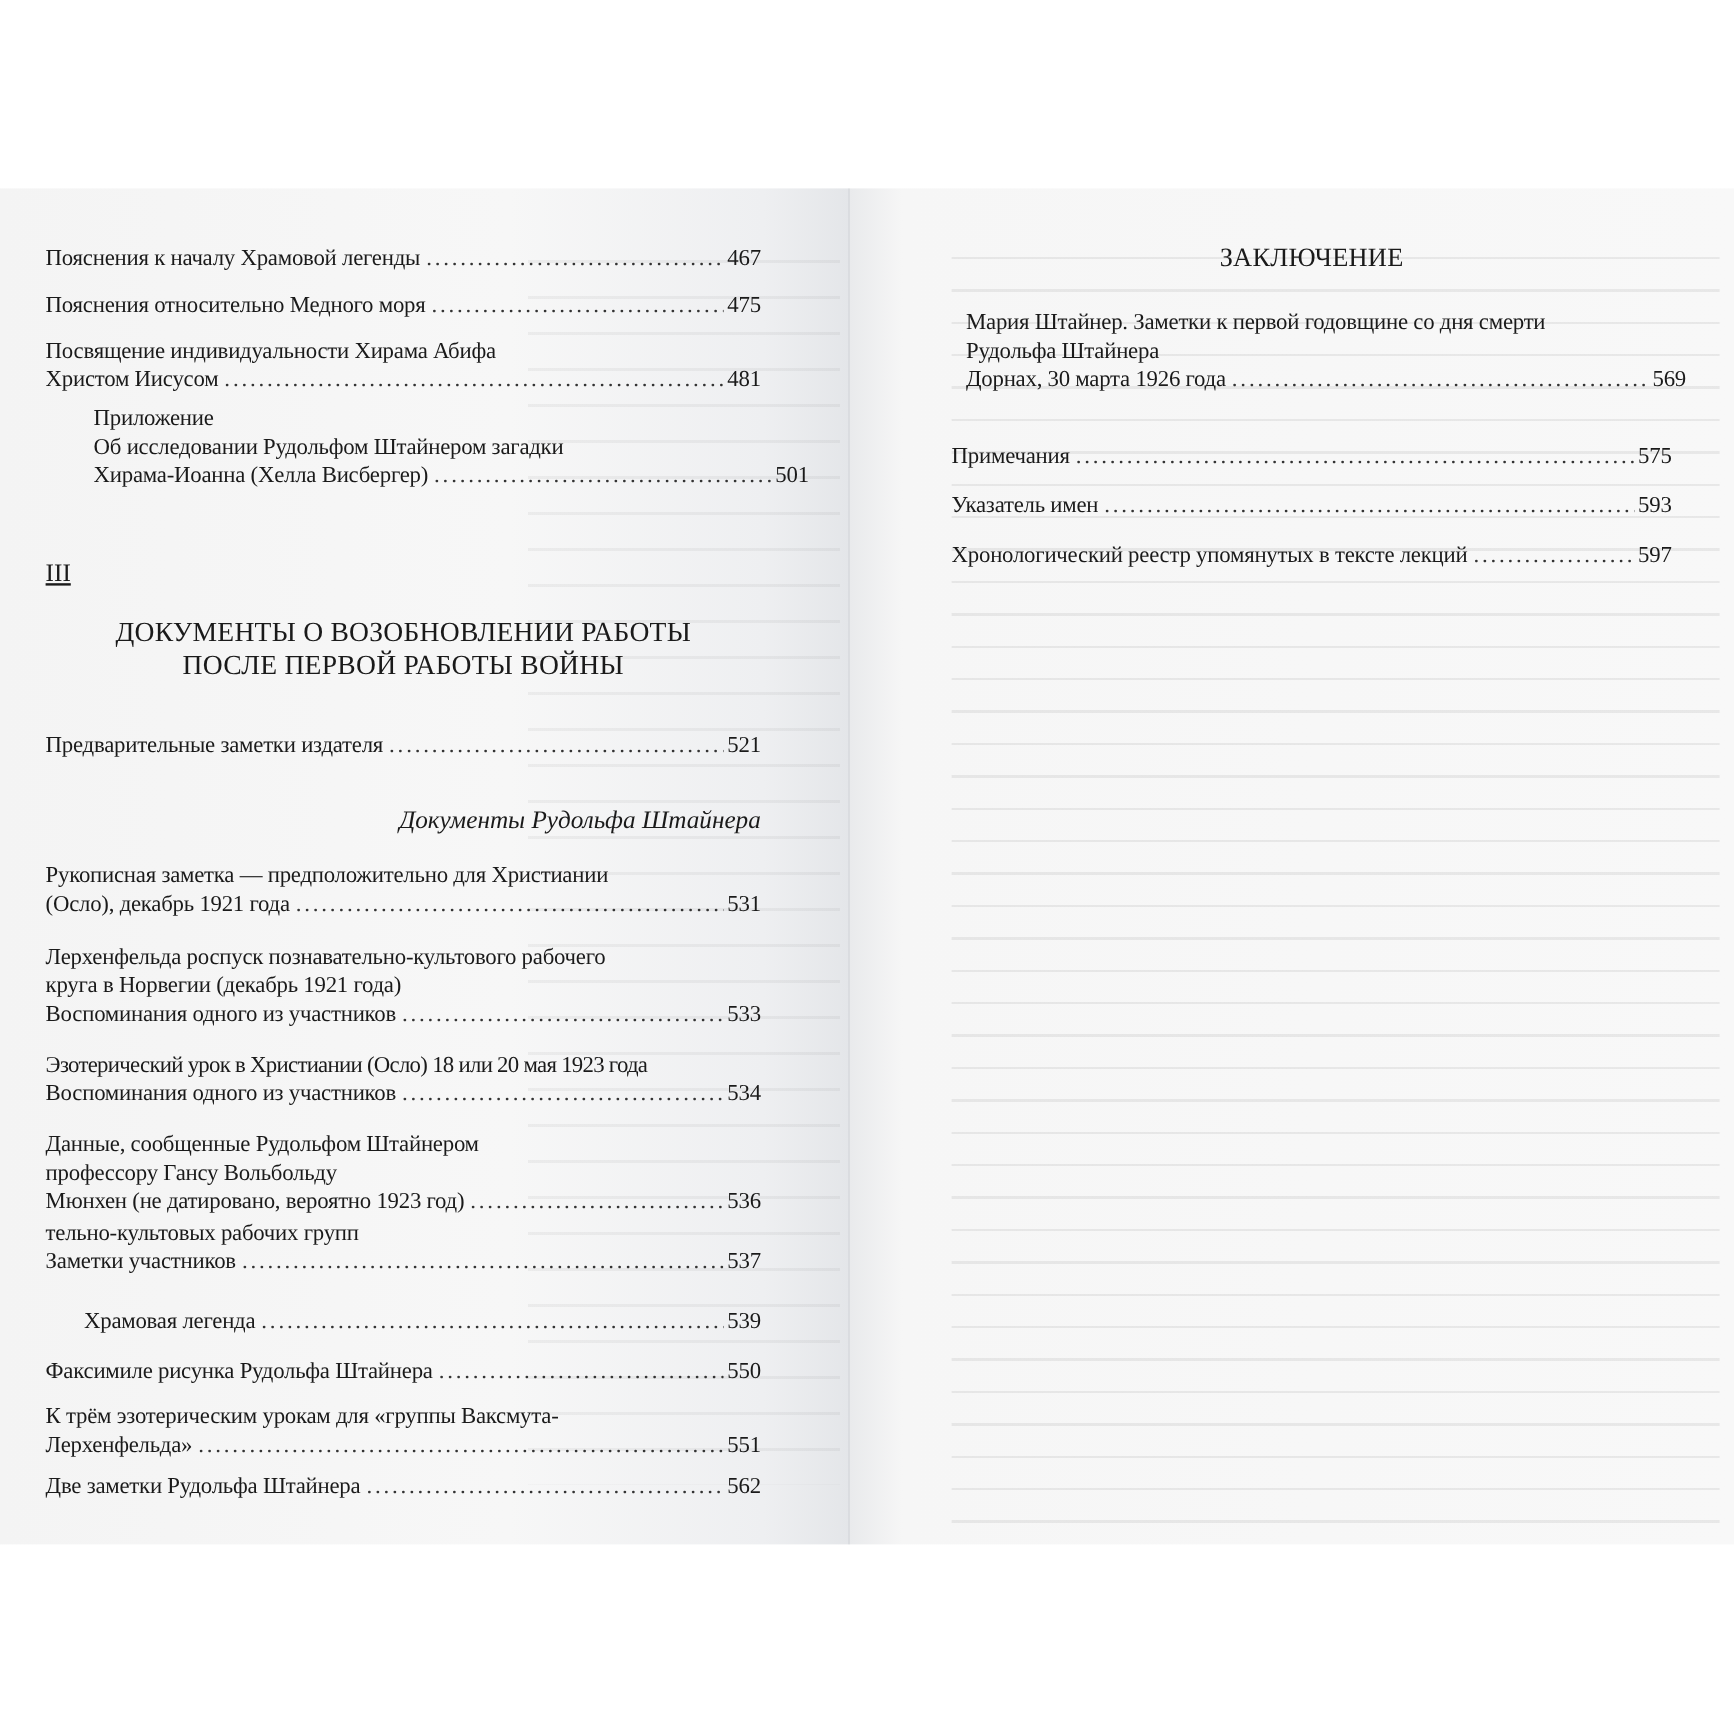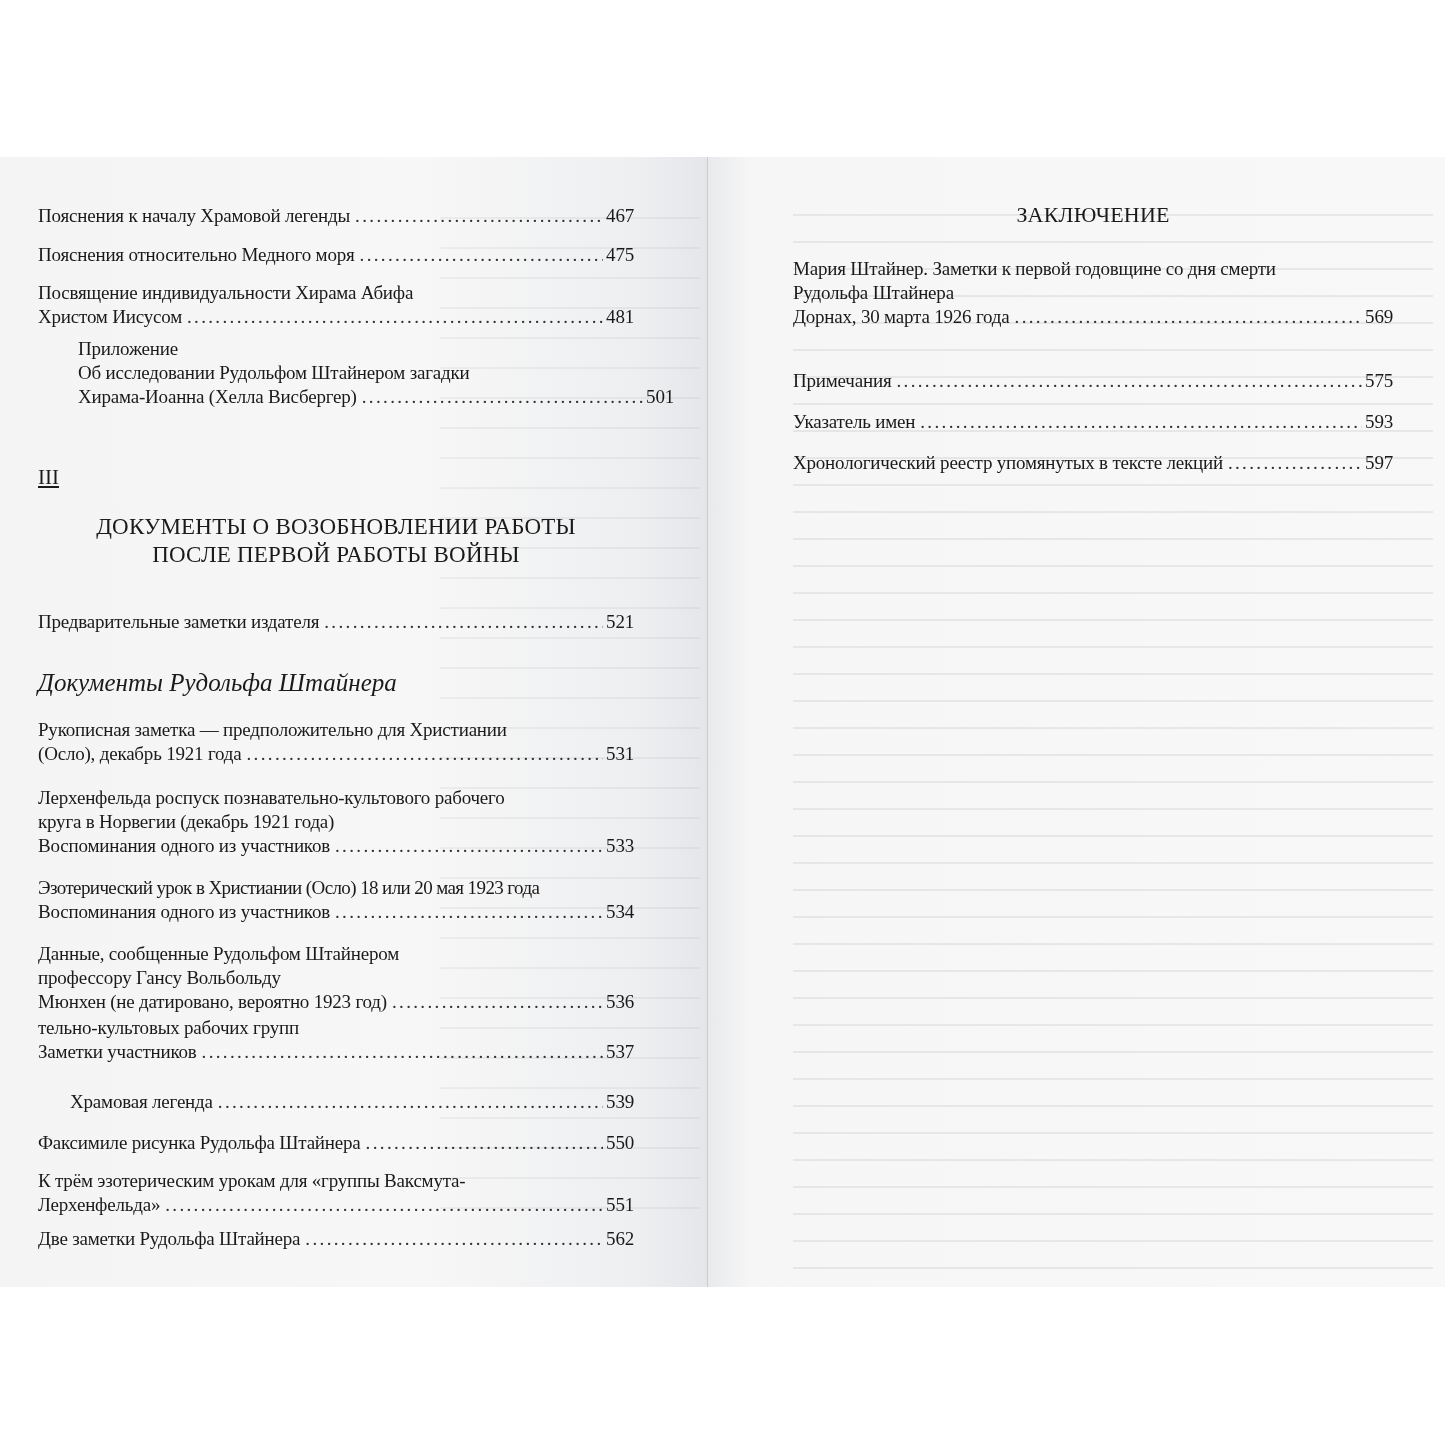--- a/index.html
+++ b/index.html
@@ -91,22 +91,22 @@
     line-height: 24px;
     text-decoration: underline;
   }
   .section-title {
     text-align: center;
     font-size: 23px;
     line-height: 28px;
     letter-spacing: 0.2px;
   }
   .sub-title {
-    text-align: left;
-    font-size: 25px;
+    text-align: right;
+    font-size: 21px;
     line-height: 26px;
     font-style: italic;
   }
 
   
   .bleed {
     position: absolute;
     left: 85px;
     top: 40px;
     width: 640px;
@@ -271,21 +271,21 @@
 
     </div>
   </div>
 
   <div class="page page-right">
     <div class="bleed"></div>
     <div class="content-right">
 
       <div class="section-title" style="position:absolute; top:44px; width:100%; font-size:22px;">ЗАКЛЮЧЕНИЕ</div>
 
-      <div class="entry" style="position:absolute; top:100px; width:100%;">
+      <div class="entry" style="position:absolute; top:100px; width:100%;margin-left:12px;">
         <span class="line">Мария Штайнер. Заметки к первой годовщине со дня смерти</span>
         <span class="line">Рудольфа Штайнера</span>
         <div class="last">
             <span class="txt">Дорнах, 30 марта 1926 года</span>
             <span class="dots"></span>
             <span class="pg">569</span>
           </div>
       </div>
 
       <div class="entry" style="position:absolute; top:212px; width:100%;">

